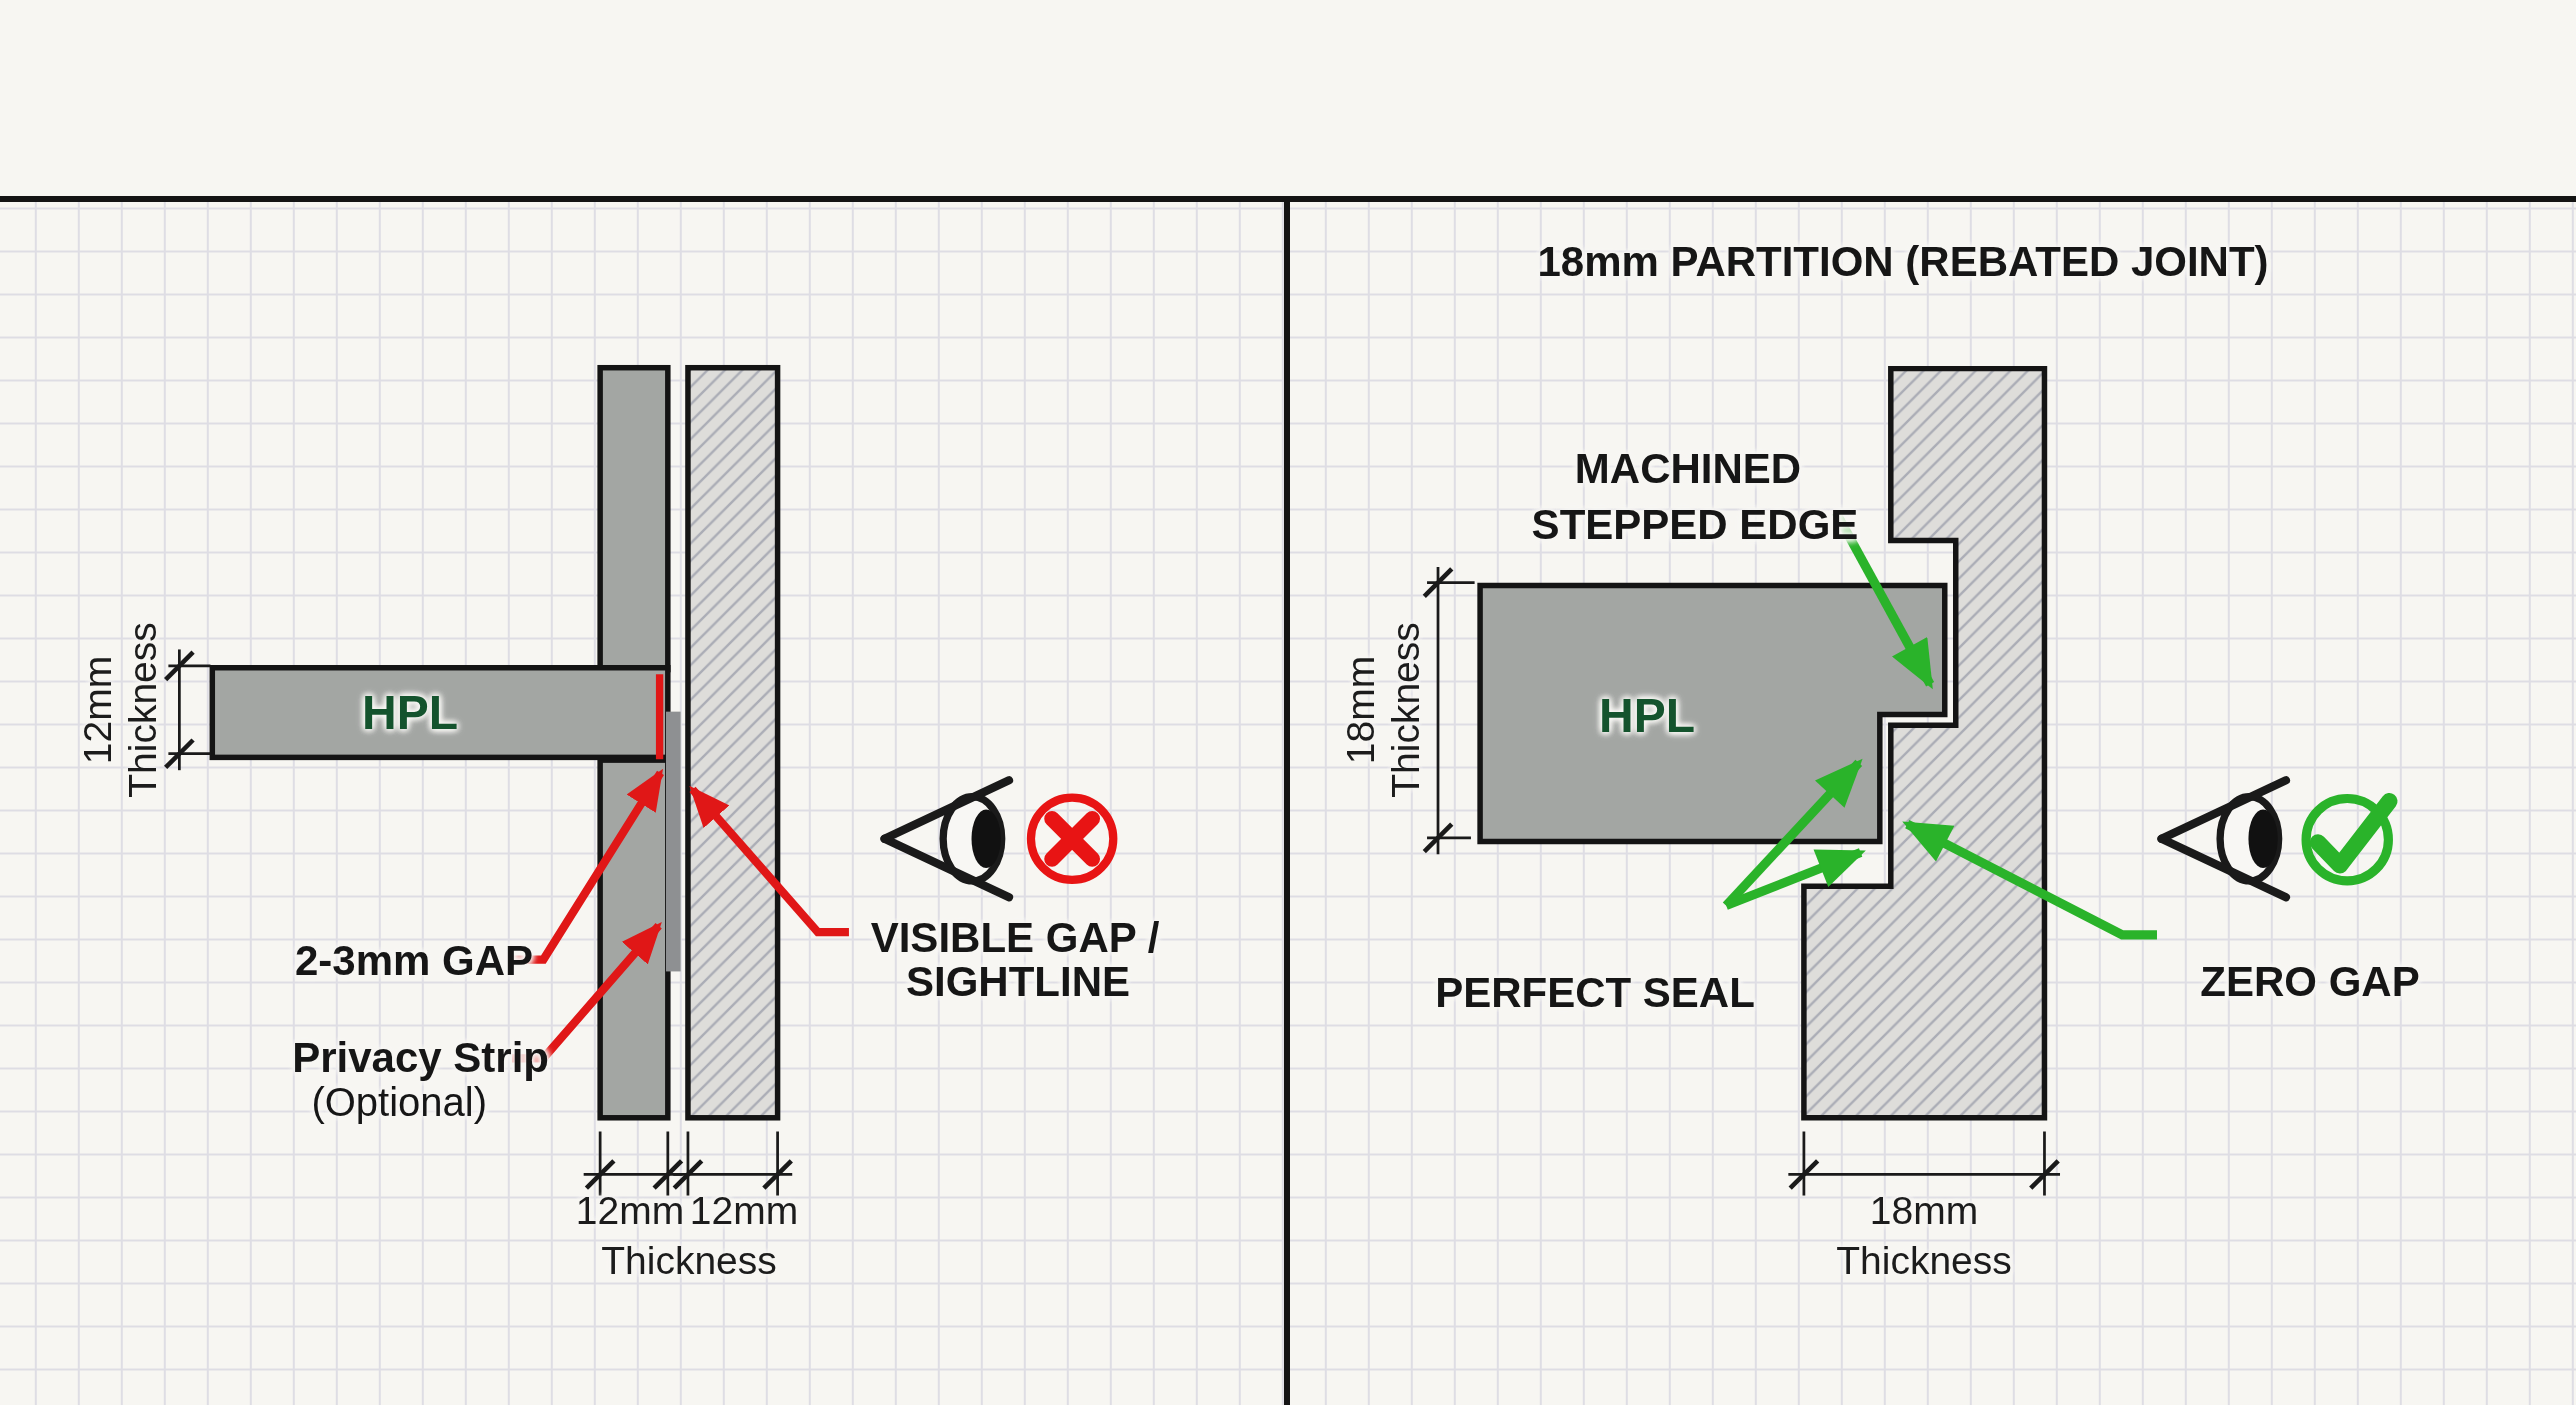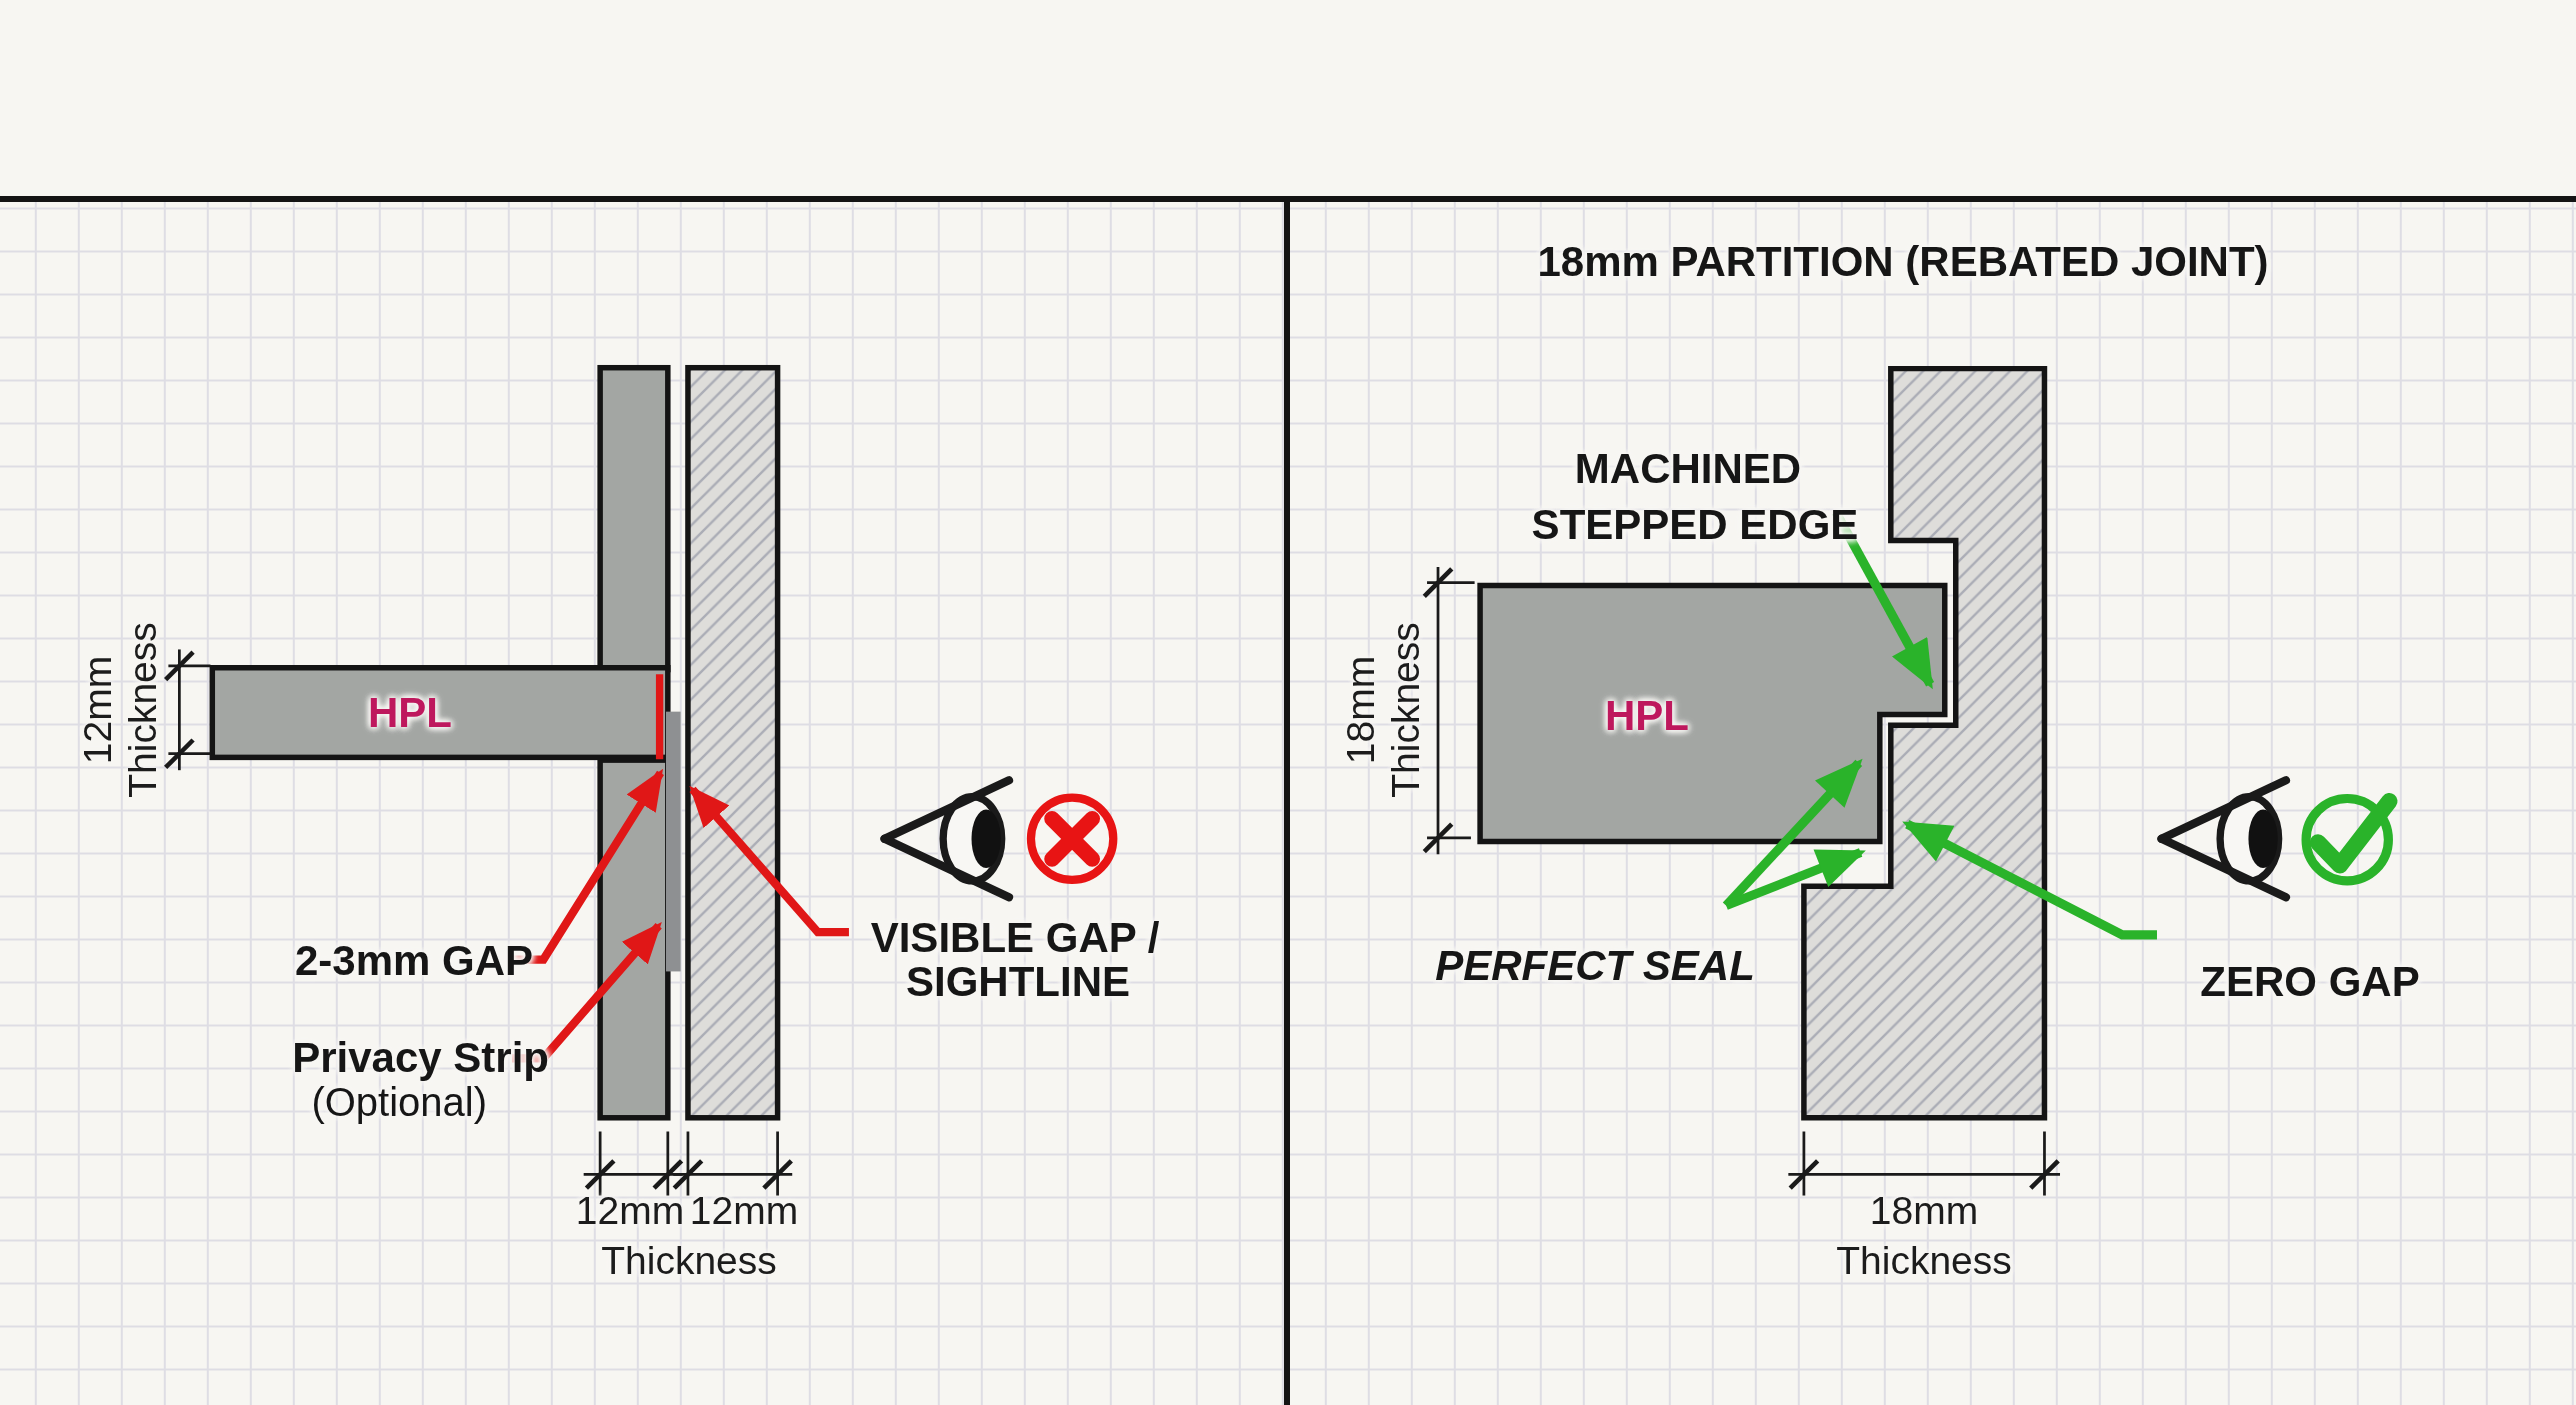--- a/index.html
+++ b/index.html
@@ -16,21 +16,21 @@
   #rule{position:absolute;left:0;top:196px;width:2576px;height:6.4px;background:#141414;}
   #divider{position:absolute;left:1284px;top:196px;width:6.4px;height:1209px;background:#141414;}
   #diagram-svg{position:absolute;left:0;top:0;}
   .lbl{position:absolute;transform:translate(-50%,-50%);white-space:nowrap;line-height:1.14;
        text-shadow:0 0 6.4px #f8f7f4,0 0 6.4px #f8f7f4,0 0 6.4px #f8f7f4,0 0 9.1px #f8f7f4;}
   .lbl.right-align{transform:translate(-100%,-50%);text-align:right;}
   .heading{font-size:42px;font-weight:bold;}
   .anno{font-size:42px;font-weight:bold;}
   .anno-sub{font-size:40px;font-weight:normal;}
   .dim-text{font-size:39px;font-weight:normal;color:#1c1c1c;text-align:center;}
-  .hpl-text{font-size:42px;font-weight:bold;color:#be185d;}
+  .hpl-text{font-size:48px;font-weight:bold;color:#14532d;}
   .vdim{position:absolute;transform:translate(-50%,-50%) rotate(-90deg);
         font-size:39px;color:#1c1c1c;text-align:center;line-height:1.16;white-space:nowrap;
         text-shadow:0 0 6.4px #f8f7f4,0 0 6.4px #f8f7f4,0 0 6.4px #f8f7f4;}
   .center-text{text-align:center;}
 </style>
 </head>
 <body>
 
 <div id="canvas">
 
@@ -164,19 +164,19 @@
   <div class="lbl dim-text" style="left:689px;top:1261px;">Thickness</div>
 
   <div class="lbl heading" style="left:1903px;top:262px;">18mm PARTITION (REBATED JOINT)</div>
   <div class="lbl hpl-text" style="left:1647px;top:716px;">HPL</div>
   <div class="vdim" style="left:1383px;top:710px;">
     <div>18mm</div>
     <div>Thickness</div>
   </div>
   <div class="lbl anno center-text" style="left:1688px;top:469px;">MACHINED</div>
   <div class="lbl anno center-text" style="left:1695px;top:499px;margin-top:26px;">STEPPED EDGE</div>
-  <div class="lbl anno" style="left:1595px;top:966px;font-style:italic;">PERFECT SEAL</div>
+  <div class="lbl anno" style="left:1595px;top:993px;">PERFECT SEAL</div>
   <div class="lbl anno center-text" style="left:2310px;top:982px;">ZERO GAP</div>
   <div class="lbl dim-text" style="left:1924px;top:1211px;">18mm</div>
   <div class="lbl dim-text" style="left:1924px;top:1261px;">Thickness</div>
 
 </div>
 
 
 </body></html>

